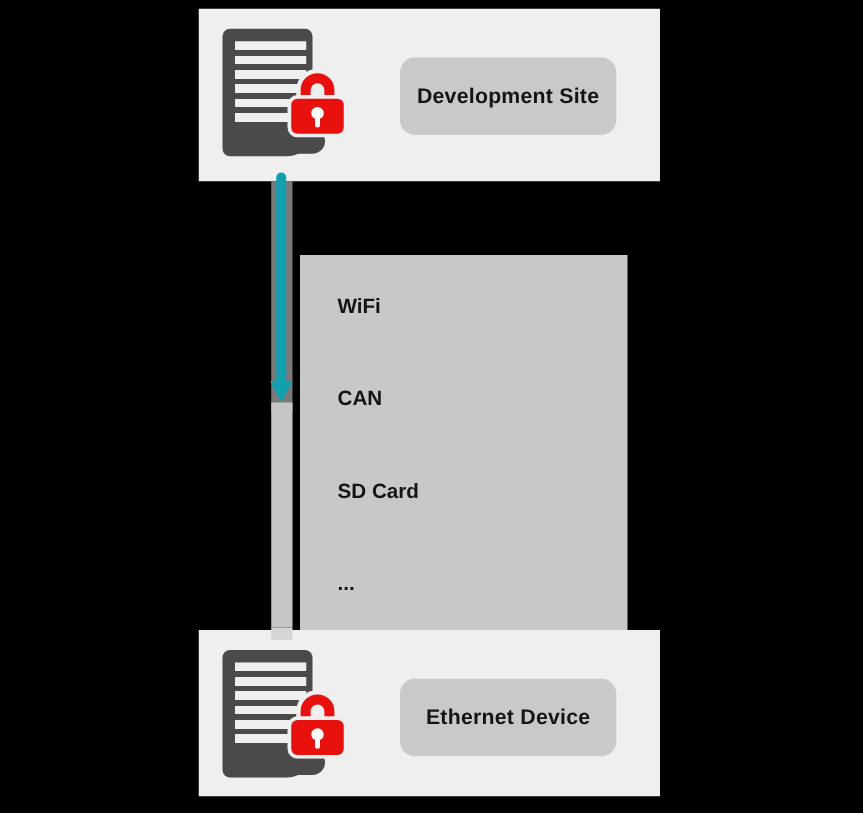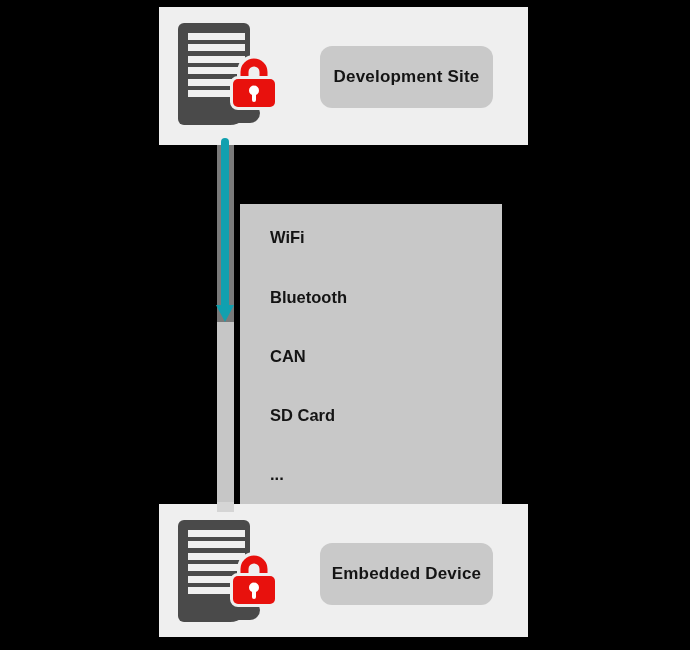--- a/index.html
+++ b/index.html
@@ -75,35 +75,34 @@
 
   <div class="conn-casing"></div>
   <div class="conn-lower"></div>
   <div class="conn-tip"></div>
   <div class="conn-teal"></div>
   <div class="conn-arrowhead"></div>
   <div class="conn-stub"></div>
 
   <div class="channel-box">
     <div class="channel-item">WiFi</div>
-    <div class="channel-item">Bluetooth</div>
     <div class="channel-item">CAN</div>
     <div class="channel-item">SD Card</div>
     <div class="channel-item">...</div>
   </div>
 
   <div class="node-box bottom">
     <div class="doc-icon">
       <div class="doc-lines"></div>
       <div class="doc-curl"></div>
     </div>
     <svg class="lock-icon" viewBox="0 0 50 58" aria-hidden="true">
       <path d="M15.5 30 V20 a9.5 9.5 0 0 1 19 0 V30" fill="none" stroke="#efefef" stroke-width="15"></path>
       <path d="M15.5 30 V20 a9.5 9.5 0 0 1 19 0 V30" fill="none" stroke="#e8110d" stroke-width="8"></path>
       <rect x="4" y="27" width="42" height="28" rx="5" fill="none" stroke="#efefef" stroke-width="6"></rect>
       <rect x="4" y="27" width="42" height="28" rx="5" fill="#e8110d"></rect>
       <circle cx="25" cy="38.5" r="5" fill="#ffffff"></circle>
       <rect x="23" y="41" width="4" height="9" rx="2" fill="#ffffff"></rect>
     </svg>
-    <div class="node-label">Embedded Device</div>
+    <div class="node-label">Ethernet Device</div>
   </div>
 
 </div>
 
 </body></html>

